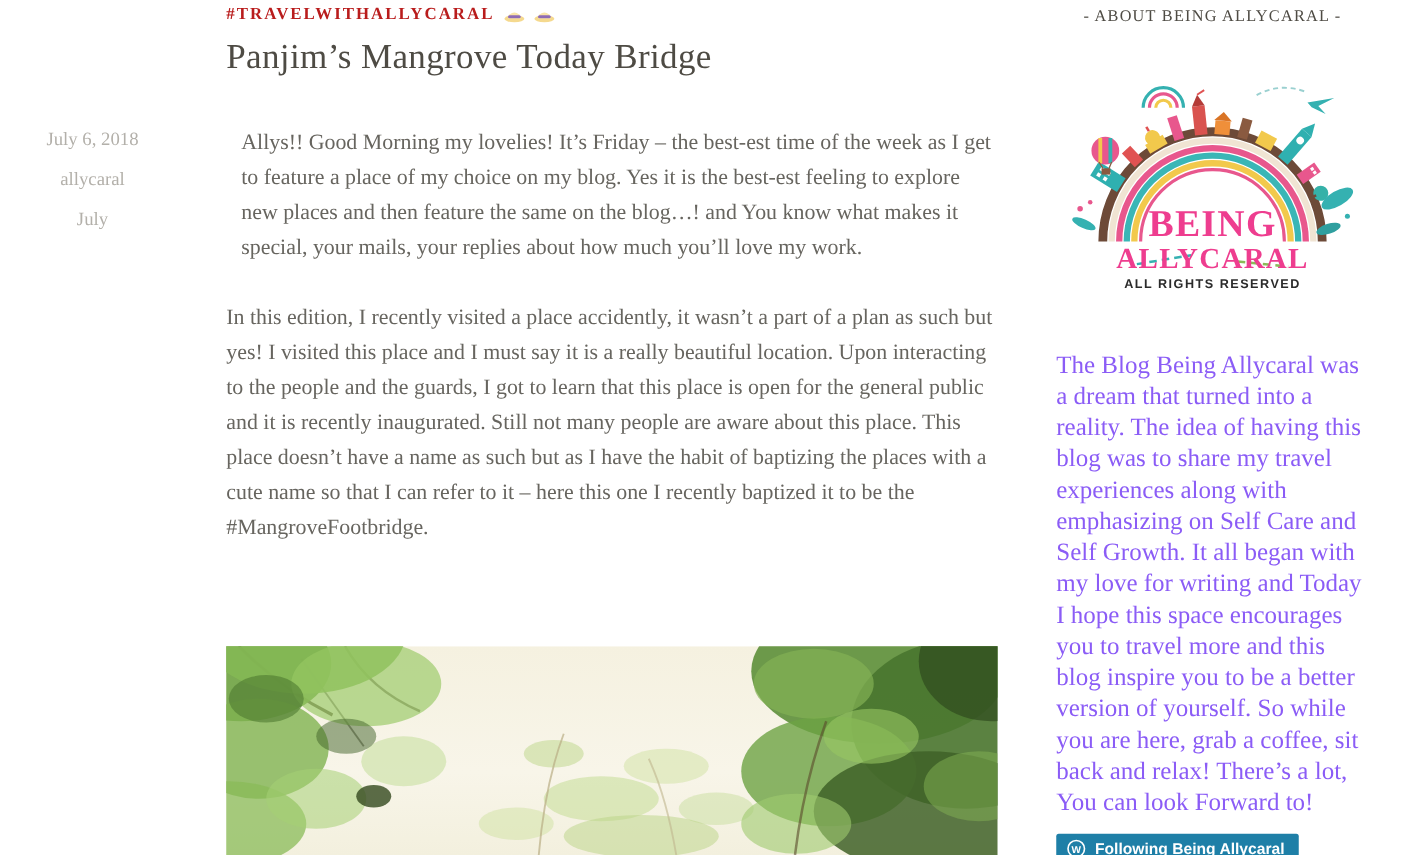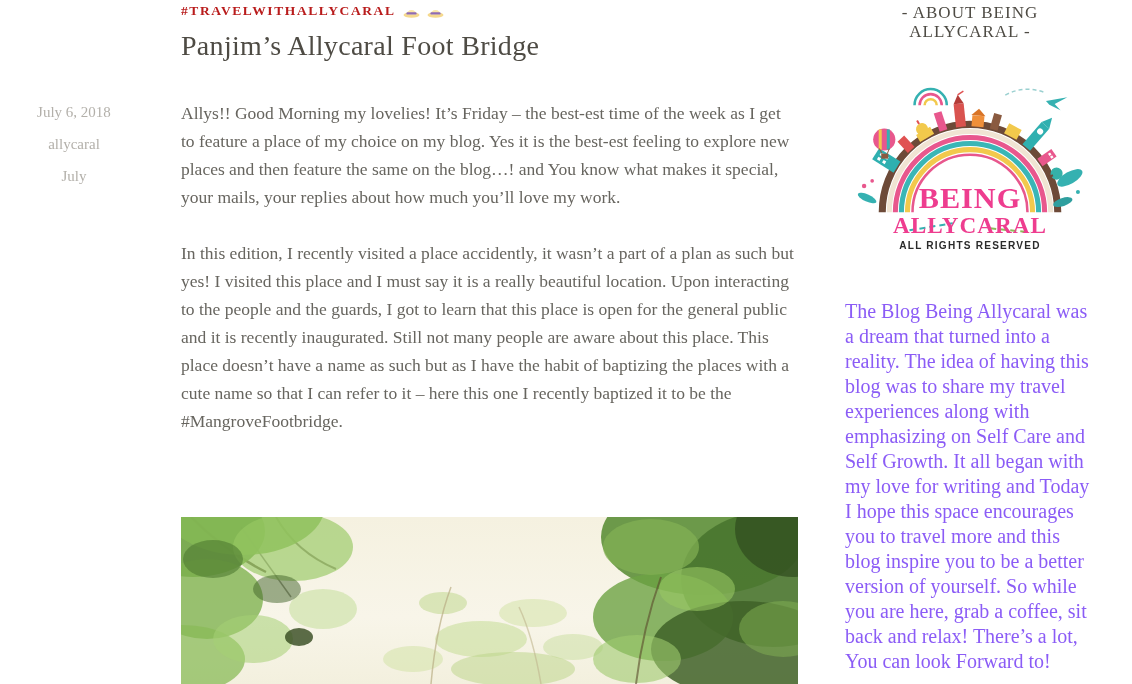--- a/index.html
+++ b/index.html
@@ -23,31 +23,31 @@
     font-size:13.5px; font-weight:bold; letter-spacing:1.6px; color:#2bb5b8;
   }
   .tag-link { color:#b91c1c; text-decoration:none; cursor:pointer; }
   .hat-icon { display:inline-block; }
   .hat-icon svg { width:17px; height:15px; display:block; }
   .post-title {
     margin:9px 0 0; font-size:28px; font-weight:500;
     color:#4e4b44; letter-spacing:0.3px; line-height:36px;
   }
   .main-col p { margin:28px 0 0; font-size:17.5px; line-height:28px; color:#67655f; }
-  .main-col p.first { margin-top:35px; }
+  .main-col p.first { margin-top:35px;margin-left:12px; }
 
   .photo {
     position:absolute; left:181px; top:517px; width:617px; height:167px;
   }
   .photo svg { display:block; width:617px; height:167px; }
 
   
   .sidebar { position:absolute; left:845px; top:0; width:250px; }
   .sidebar-heading {
-    margin:3px 0 0; text-align:center; font-size:17px; font-weight:500;
+    margin:3px 0 0; text-align:center; font-size:13px; font-weight:500;
     letter-spacing:1px; color:#4e4b44; line-height:19px;
   }
   .logo { width:232px; margin:38px auto 0; }
   .logo svg { display:block; width:232px; height:auto; }
   .about { margin:38px 0 0; font-size:20px; line-height:25px; color:#8b5cf6; }
   .follow-btn {
     margin-top:12px; display:inline-flex; align-items:center; gap:7px;
     background:#1e7fa7; color:#fff; border:none; border-radius:2px;
     padding:4px 11px 4px 8px; cursor:pointer;
     font-family:"Liberation Sans", sans-serif; font-size:12.5px; font-weight:bold;
@@ -77,21 +77,21 @@
       </span>
       <span class="hat-icon">
         <svg viewBox="0 0 17 15">
             <ellipse cx="8.5" cy="11" rx="8" ry="2.8" fill="#f5d98e"></ellipse>
             <path d="M3.5,11 A5,5 0 0 1 13.5,11 Z" fill="#f9e5a8"></path>
             <rect x="3.4" y="8.2" width="10.2" height="2.4" rx="1.2" fill="#8e6bb5"></rect>
           </svg>
       </span>
     </div>
 
-    <h1 class="post-title">Panjim’s Allycaral Foot Bridge</h1>
+    <h1 class="post-title">Panjim’s Mangrove Today Bridge</h1>
 
     <p class="first">Allys!! Good Morning my lovelies! It’s Friday – the best-est time of the week as I get to feature a place of my choice on my blog. Yes it is the best-est feeling to explore new places and then feature the same on the blog…! and You know what makes it special, your mails, your replies about how much you’ll love my work.</p>
     <p>In this edition, I recently visited a place accidently, it wasn’t a part of a plan as such but yes! I visited this place and I must say it is a really beautiful location. Upon interacting to the people and the guards, I got to learn that this place is open for the general public and it is recently inaugurated. Still not many people are aware about this place. This place doesn’t have a name as such but as I have the habit of baptizing the places with a cute name so that I can refer to it – here this one I recently baptized it to be the #MangroveFootbridge.</p>
   </div>
 
   <div class="photo">
     <svg viewBox="0 0 617 167" preserveAspectRatio="none">
       <defs>
         <linearGradient id="sky" x1="0" y1="0" x2="0" y2="1">
           <stop offset="0" stop-color="#f5f1e0"></stop>

